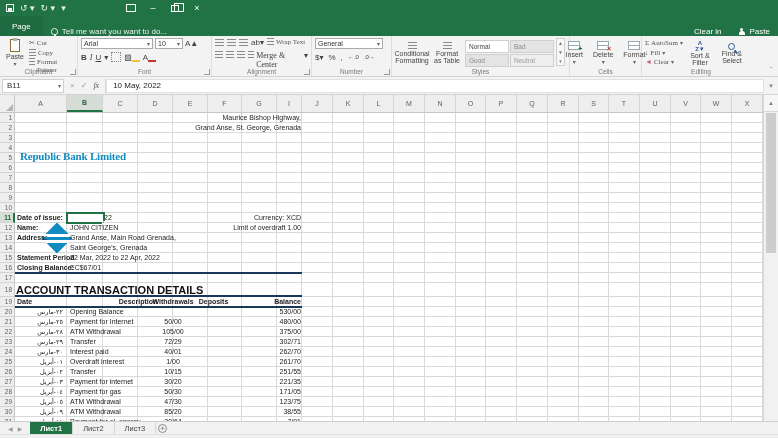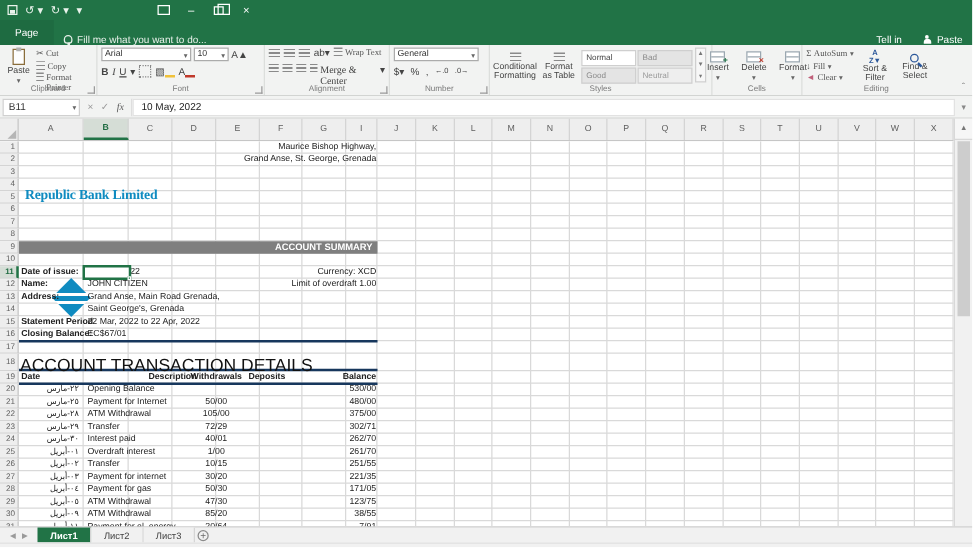--- a/index.html
+++ b/index.html
@@ -112,21 +112,21 @@
     border-bottom:1px solid #d4d4d4; font-size:6.5px; color:#5f5f5f; display:flex; align-items:center; justify-content:flex-end;
     padding-right:2px; z-index:3; }
   .rowhdr.sel { background:#d5ddd6; color:#1e6b41; border-right:2px solid #217346; font-weight:bold; }
   .cellTxt { position:absolute; font-size:7px; color:#222; white-space:nowrap; z-index:2; line-height:10px; }
   .b { font-weight:bold; }
   .right { text-align:right; }
   .center { text-align:center; }
   .navy-line { position:absolute; left:15px; width:287px; height:2px; background:#17375d; z-index:2; }
   .banner { position:absolute; left:15px; width:287px; height:10px; background:#7f7f7f; color:#fff;
     font-size:7.5px; font-weight:bold; text-align:right; padding-right:4px; line-height:10px; z-index:2; }
-  .bigtitle { position:absolute; left:16px; font-size:14px; font-weight:normal; color:#111; z-index:2; white-space:nowrap; }
+  .bigtitle { position:absolute; left:16px; font-size:11px; font-weight:bold; color:#111; z-index:2; white-space:nowrap; }
   .sel-cell { position:absolute; border:2px solid #217346; background:#fff; z-index:4; }
   .sel-cell .handle { position:absolute; right:-2px; bottom:-2px; width:3px; height:3px; background:#217346; border:1px solid #fff; }
   .logo-diamond { position:absolute; left:46px; top:114px; width:22px; height:22px; z-index:2;
     transform:rotate(45deg);
     background:linear-gradient(135deg,#0f8bc0 0 38%,#fff 38% 46%,#0f8bc0 46% 58%,#fff 58% 66%,#0f8bc0 66% 100%); }
   .bankname { position:absolute; z-index:2; font-family:"Liberation Serif", serif; font-weight:bold;
     color:#0f8bc0; font-size:11px; white-space:nowrap; letter-spacing:-0.2px; }
 
   
   .vscroll { position:absolute; left:763px; top:95px; width:15px; height:326px; background:#f1f1f1; border-left:1px solid #d8d8d8; }
@@ -165,25 +165,25 @@
           <span class="restoreic"></span>
         </span>
       <span class="winbtn">×</span>
     </div>
   </div>
 
   <div class="tabrow">
     <div class="rtab file">Page</div>
     <div class="tellme">
       <span class="bulb"></span>
-      <span>Fill me what you want to do...</span>
+      <span>Tell me want you want to do...</span>
     </div>
     <div class="spacer"></div>
     <div class="account-btn">
-      <span>Tell in</span>
+      <span>Clear in</span>
     </div>
     <div class="account-btn">
       <span class="person"></span>
       <span>Paste</span>
     </div>
   </div>
 
   <div class="ribbon">
 
     <div class="rgroup" style="width:78px;">
@@ -486,21 +486,20 @@
       <div class="rowhdr" style="top: 254px; height: 10px;">26</div>
       <div class="rowhdr" style="top: 264px; height: 10px;">27</div>
       <div class="rowhdr" style="top: 274px; height: 10px;">28</div>
       <div class="rowhdr" style="top: 284px; height: 10px;">29</div>
       <div class="rowhdr" style="top: 294px; height: 10px;">30</div>
       <div class="rowhdr" style="top: 304px; height: 10px;">31</div>
       <div class="logo-diamond"></div>
       <div class="bankname" style="left: 20px; top: 37px;">Republic Bank Limited</div>
       <div class="cellTxt right" style="top: 0px; left: 150px; width: 151px;">Maurice Bishop Highway,</div>
       <div class="cellTxt right" style="top: 10px; left: 150px; width: 151px;">Grand Anse, St. George, Grenada</div>
-      <div class="banner" style="top: 80px;">ACCOUNT SUMMARY</div>
       <div class="cellTxt b" style="top: 100px; left: 17px;">Date of issue:</div>
       <div class="cellTxt" style="top: 100px; left: 70px;">10 May, 2022</div>
       <div class="cellTxt b" style="top: 110px; left: 17px;">Name:</div>
       <div class="cellTxt" style="top: 110px; left: 70px;">JOHN CITIZEN</div>
       <div class="cellTxt b" style="top: 120px; left: 17px;">Address:</div>
       <div class="cellTxt" style="top: 120px; left: 70px;">Grand Anse, Main Road Grenada,</div>
       <div class="cellTxt" style="top: 130px; left: 70px;">Saint George's, Grenada</div>
       <div class="cellTxt b" style="top: 140px; left: 17px;">Statement Period</div>
       <div class="cellTxt" style="top: 140px; left: 70px;">22 Mar, 2022 to 22 Apr, 2022</div>
       <div class="cellTxt b" style="top: 150px; left: 17px;">Closing Balance:</div>

